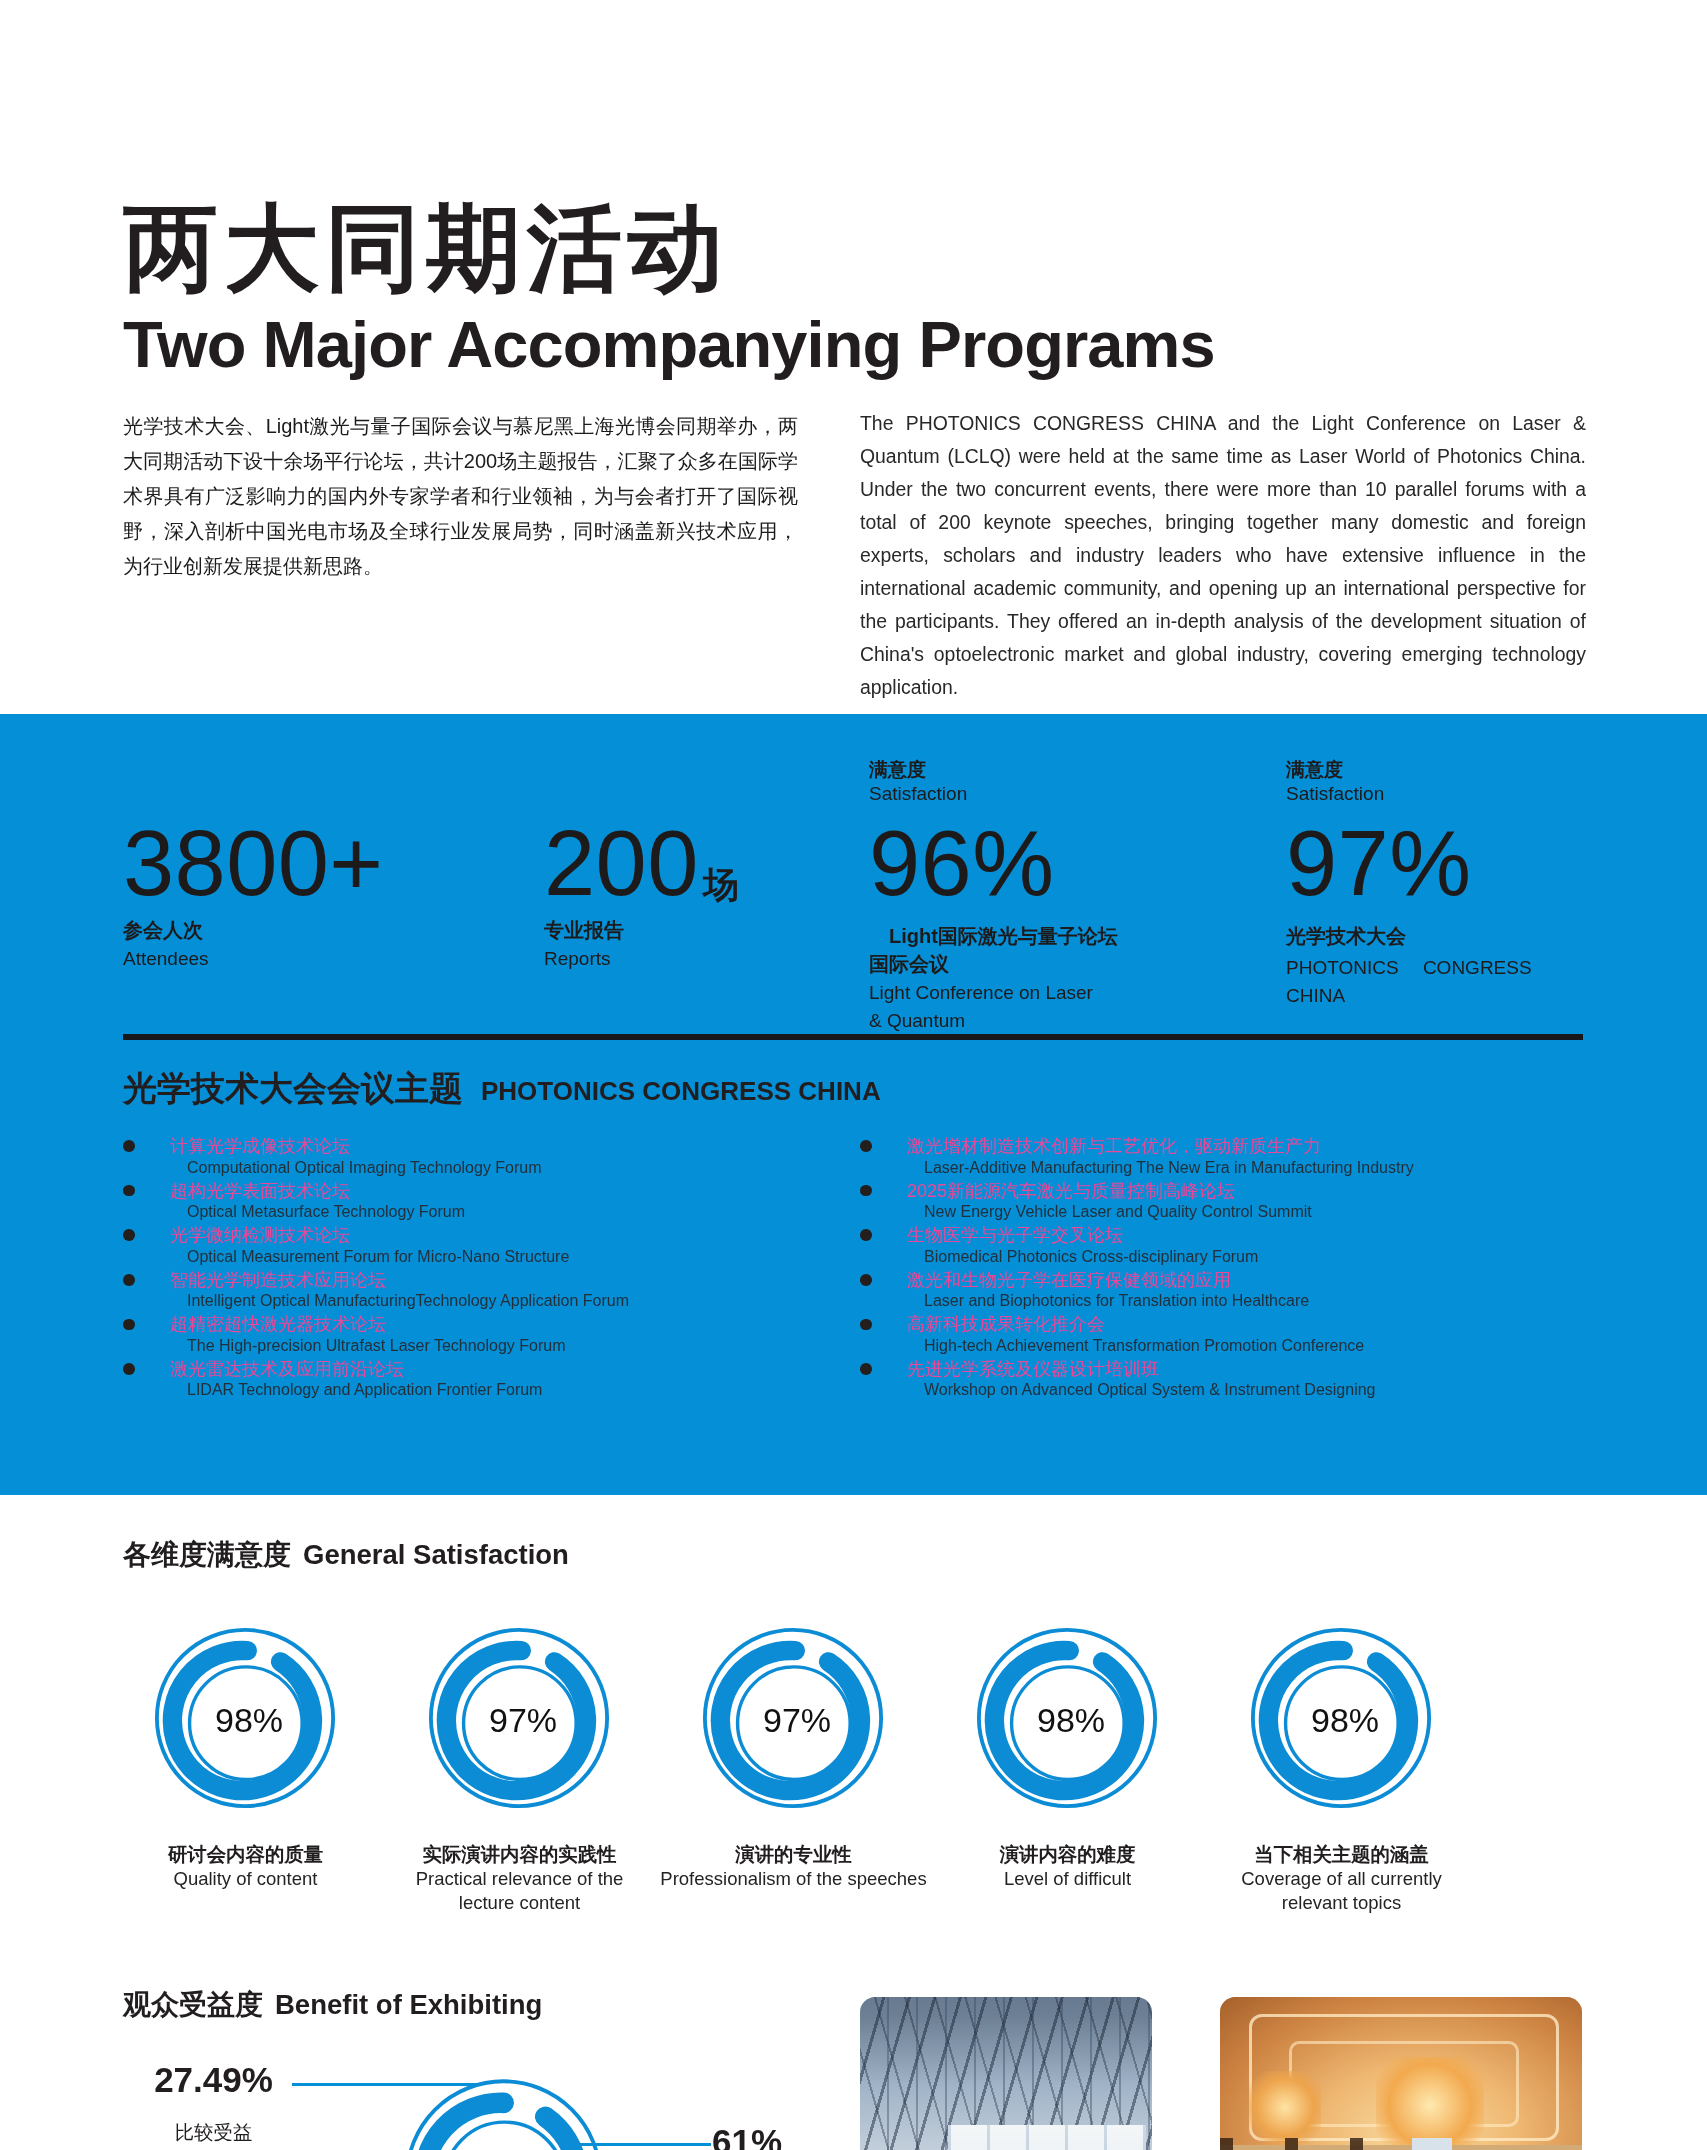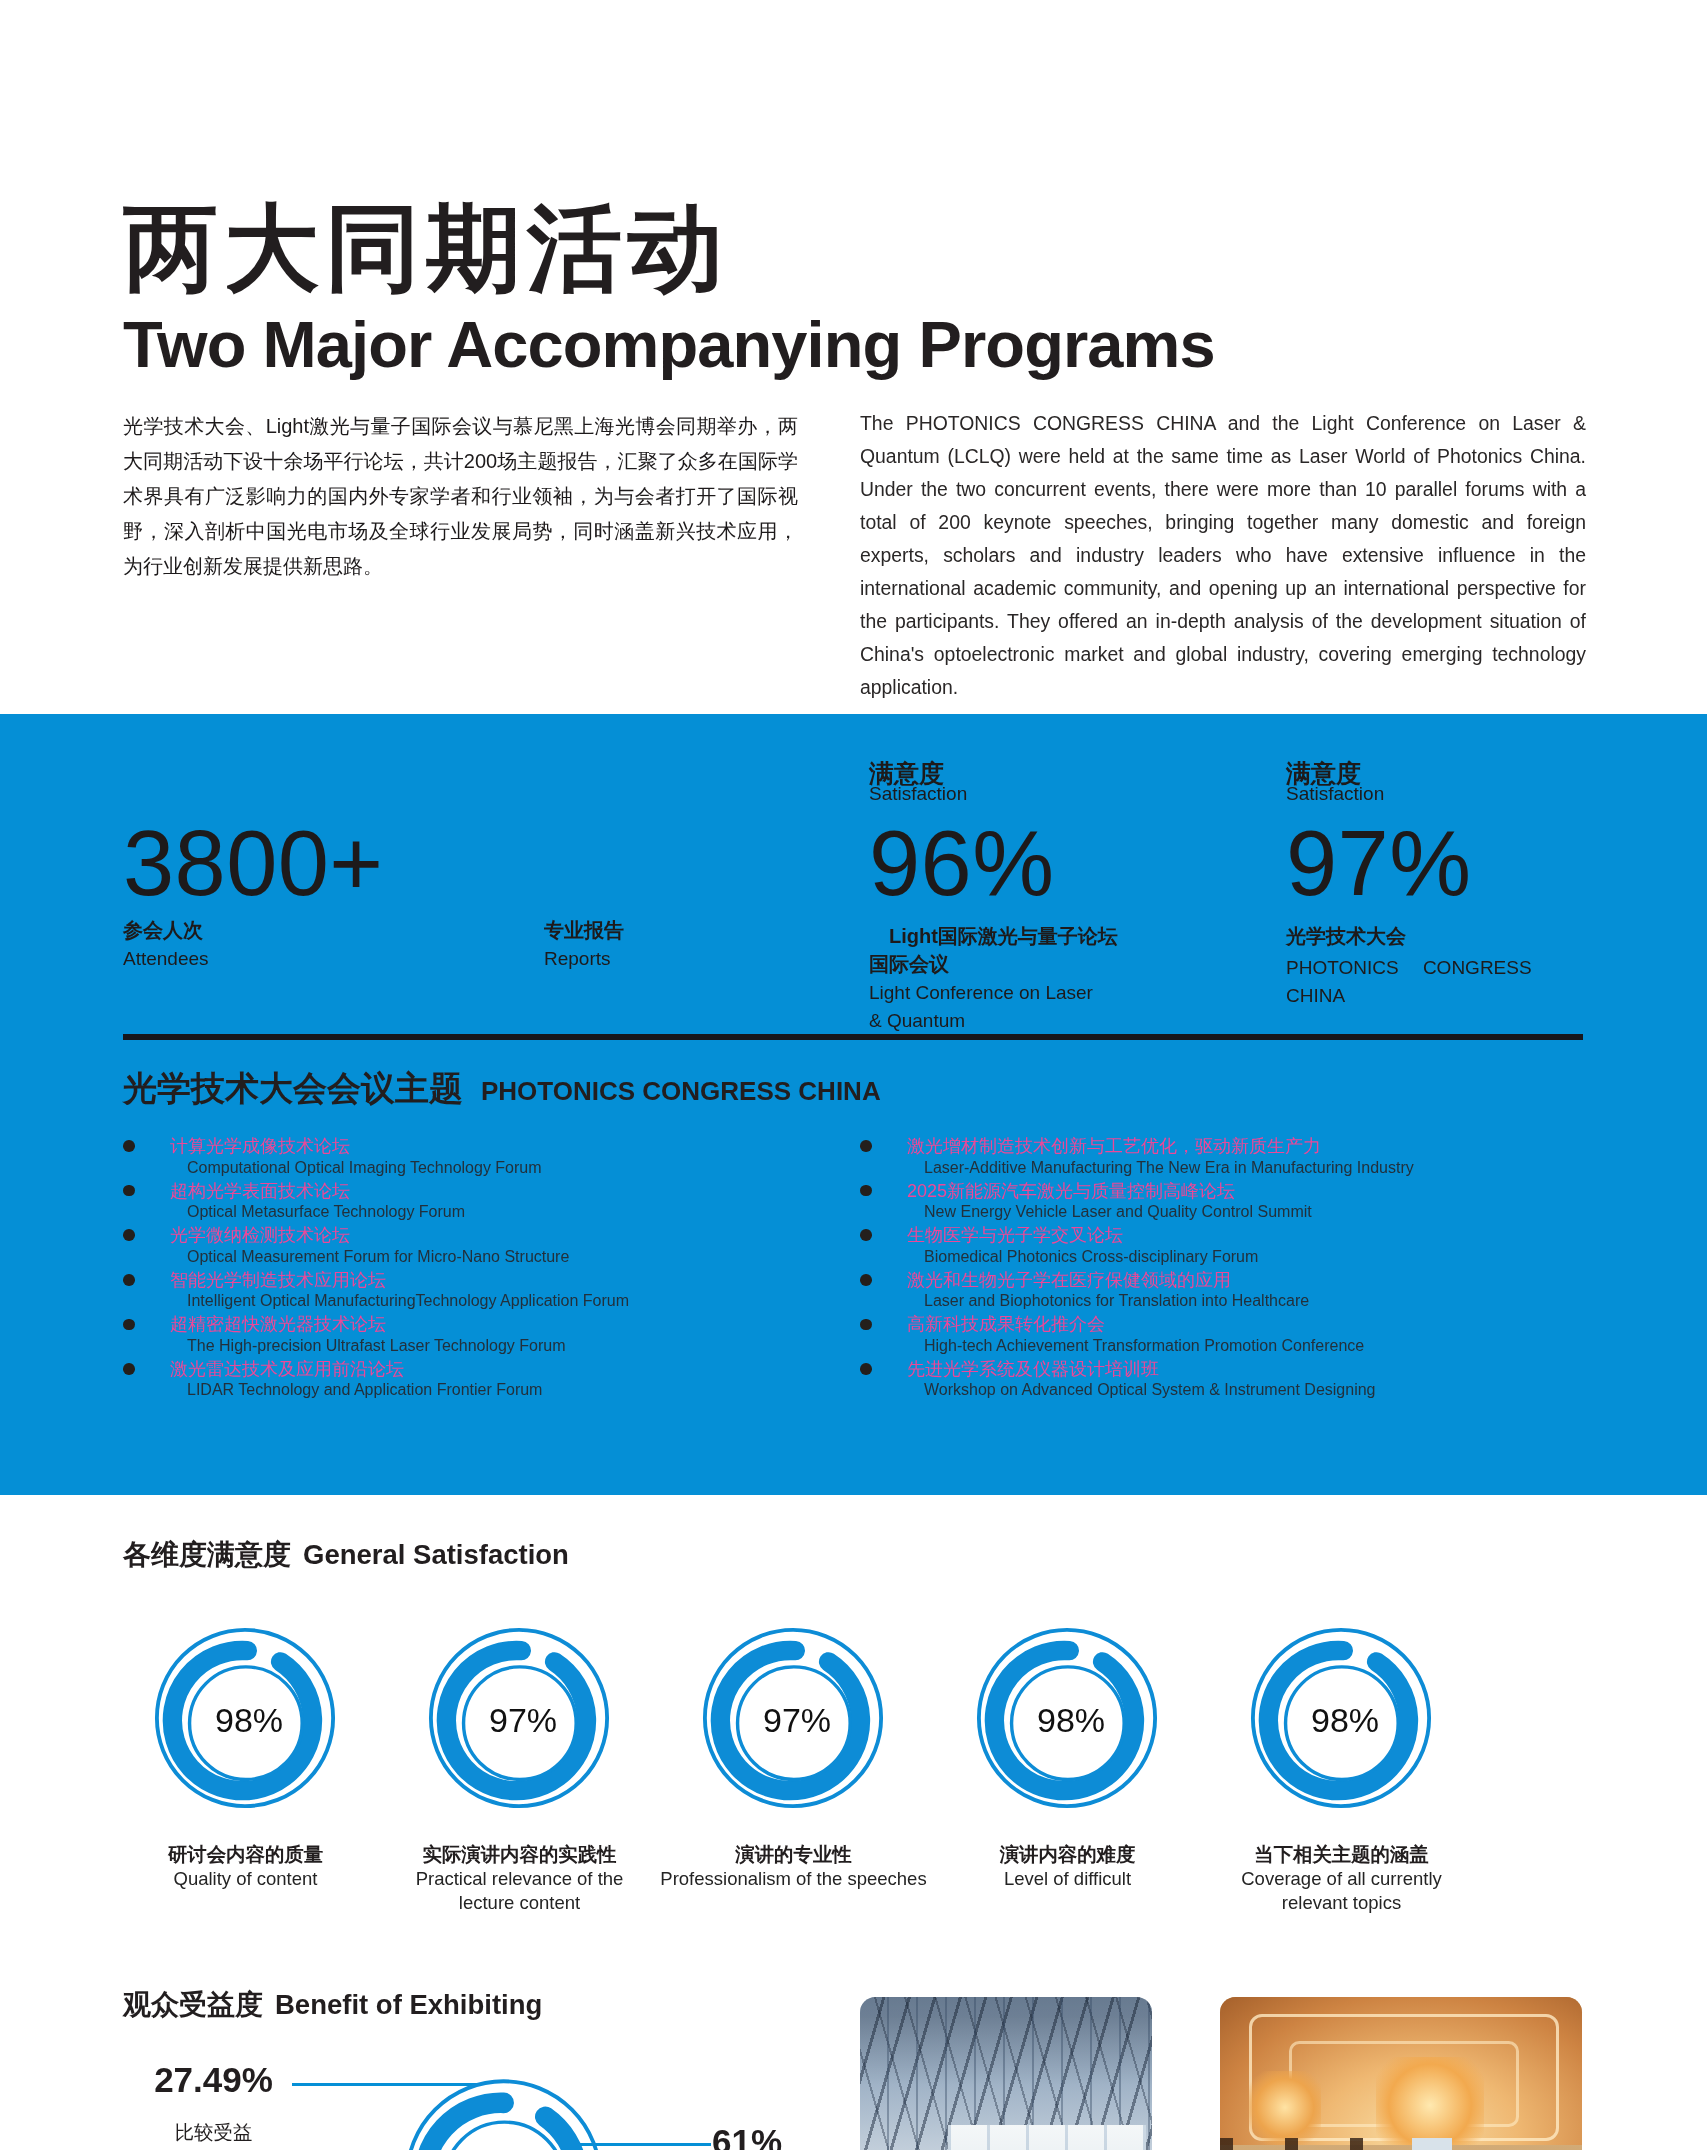--- a/index.html
+++ b/index.html
@@ -13,21 +13,21 @@
   .title-cn{left:123px; top:137px; font-size:95px; font-weight:700; letter-spacing:6px; line-height:1;}
   .title-en{left:123px; top:258px; font-size:65px; font-weight:700; letter-spacing:-0.9px; line-height:1;}
   .intro-cn{left:123px; top:389px; width:675px; font-size:20px; line-height:35px; text-align:justify; color:#1d1a1b;}
   .intro-en{left:860px; top:388px; width:726px; font-size:19.4px; line-height:33px; text-align:justify; color:#2a2727;}
 
   
   .banner{left:0; top:714px; width:1707px; height:781px; background:#058fd6;}
   .stat{color:#1d1a1b;}
   .stat-value{font-size:92px; line-height:1; font-weight:400; letter-spacing:0.4px; display:flex; align-items:flex-end;}
   .stat-unit{font-size:36px; font-weight:700; padding:0 0 6px 4.3px;}
-  .stat-top-cn{font-size:25px; font-weight:700;}
+  .stat-top-cn{font-size:19px; font-weight:700;}
   .stat-top-en{font-size:19px; margin-top:0;}
   .stat-label-cn{font-size:20px; font-weight:700; line-height:27.5px;}
   .stat-label-en{font-size:19px; line-height:27.5px;}
   .wide-words{word-spacing:19px;}
 
   .divider{left:123px; top:1034px; width:1460px; height:5.6px; background:#17171c;}
 
   .forum-header{left:123px; top:1066px; font-weight:700;}
   .forum-header .cn{font-size:34px;}
   .forum-header .en{font-size:26px; margin-left:18px;}
@@ -100,20 +100,26 @@
   <p class="abs intro-en">The PHOTONICS CONGRESS CHINA and the Light Conference on Laser &amp; Quantum (LCLQ) were held at the same time as Laser World of Photonics China. Under the two concurrent events, there were more than 10 parallel forums with a total of 200 keynote speeches, bringing together many domestic and foreign experts, scholars and industry leaders who have extensive influence in the international academic community, and opening up an international perspective for the participants. They offered an in-depth analysis of the development situation of China's optoelectronic market and global industry, covering emerging technology application.</p>
 
   <div class="abs banner"></div>
 
   <div class="abs stat" style="left:123px;top:817px;">
     <div class="stat-value">3800+</div>
   </div>
   <div class="abs stat stat-label-cn" style="left:123px;top:917px;">参会人次</div>
   <div class="abs stat stat-label-en" style="left:123px;top:945px;">Attendees</div>
 
+  <div class="abs stat" style="left:544px;top:817px;">
+    <div class="stat-value">
+      <span>200</span>
+      <span class="stat-unit">场</span>
+    </div>
+  </div>
   <div class="abs stat stat-label-cn" style="left:544px;top:917px;">专业报告</div>
   <div class="abs stat stat-label-en" style="left:544px;top:945px;">Reports</div>
 
   <div class="abs stat stat-top-cn" style="left:869px;top:757px;">满意度</div>
   <div class="abs stat stat-top-en" style="left:869px;top:783px;">Satisfaction</div>
   <div class="abs stat" style="left:869px;top:817px;">
     <div class="stat-value">96%</div>
   </div>
   <div class="abs stat stat-label-cn" style="left:869px;top:923px;margin-left:20px;">Light国际激光与量子论坛</div>
   <div class="abs stat stat-label-cn" style="left:869px;top:951px;">国际会议</div>

